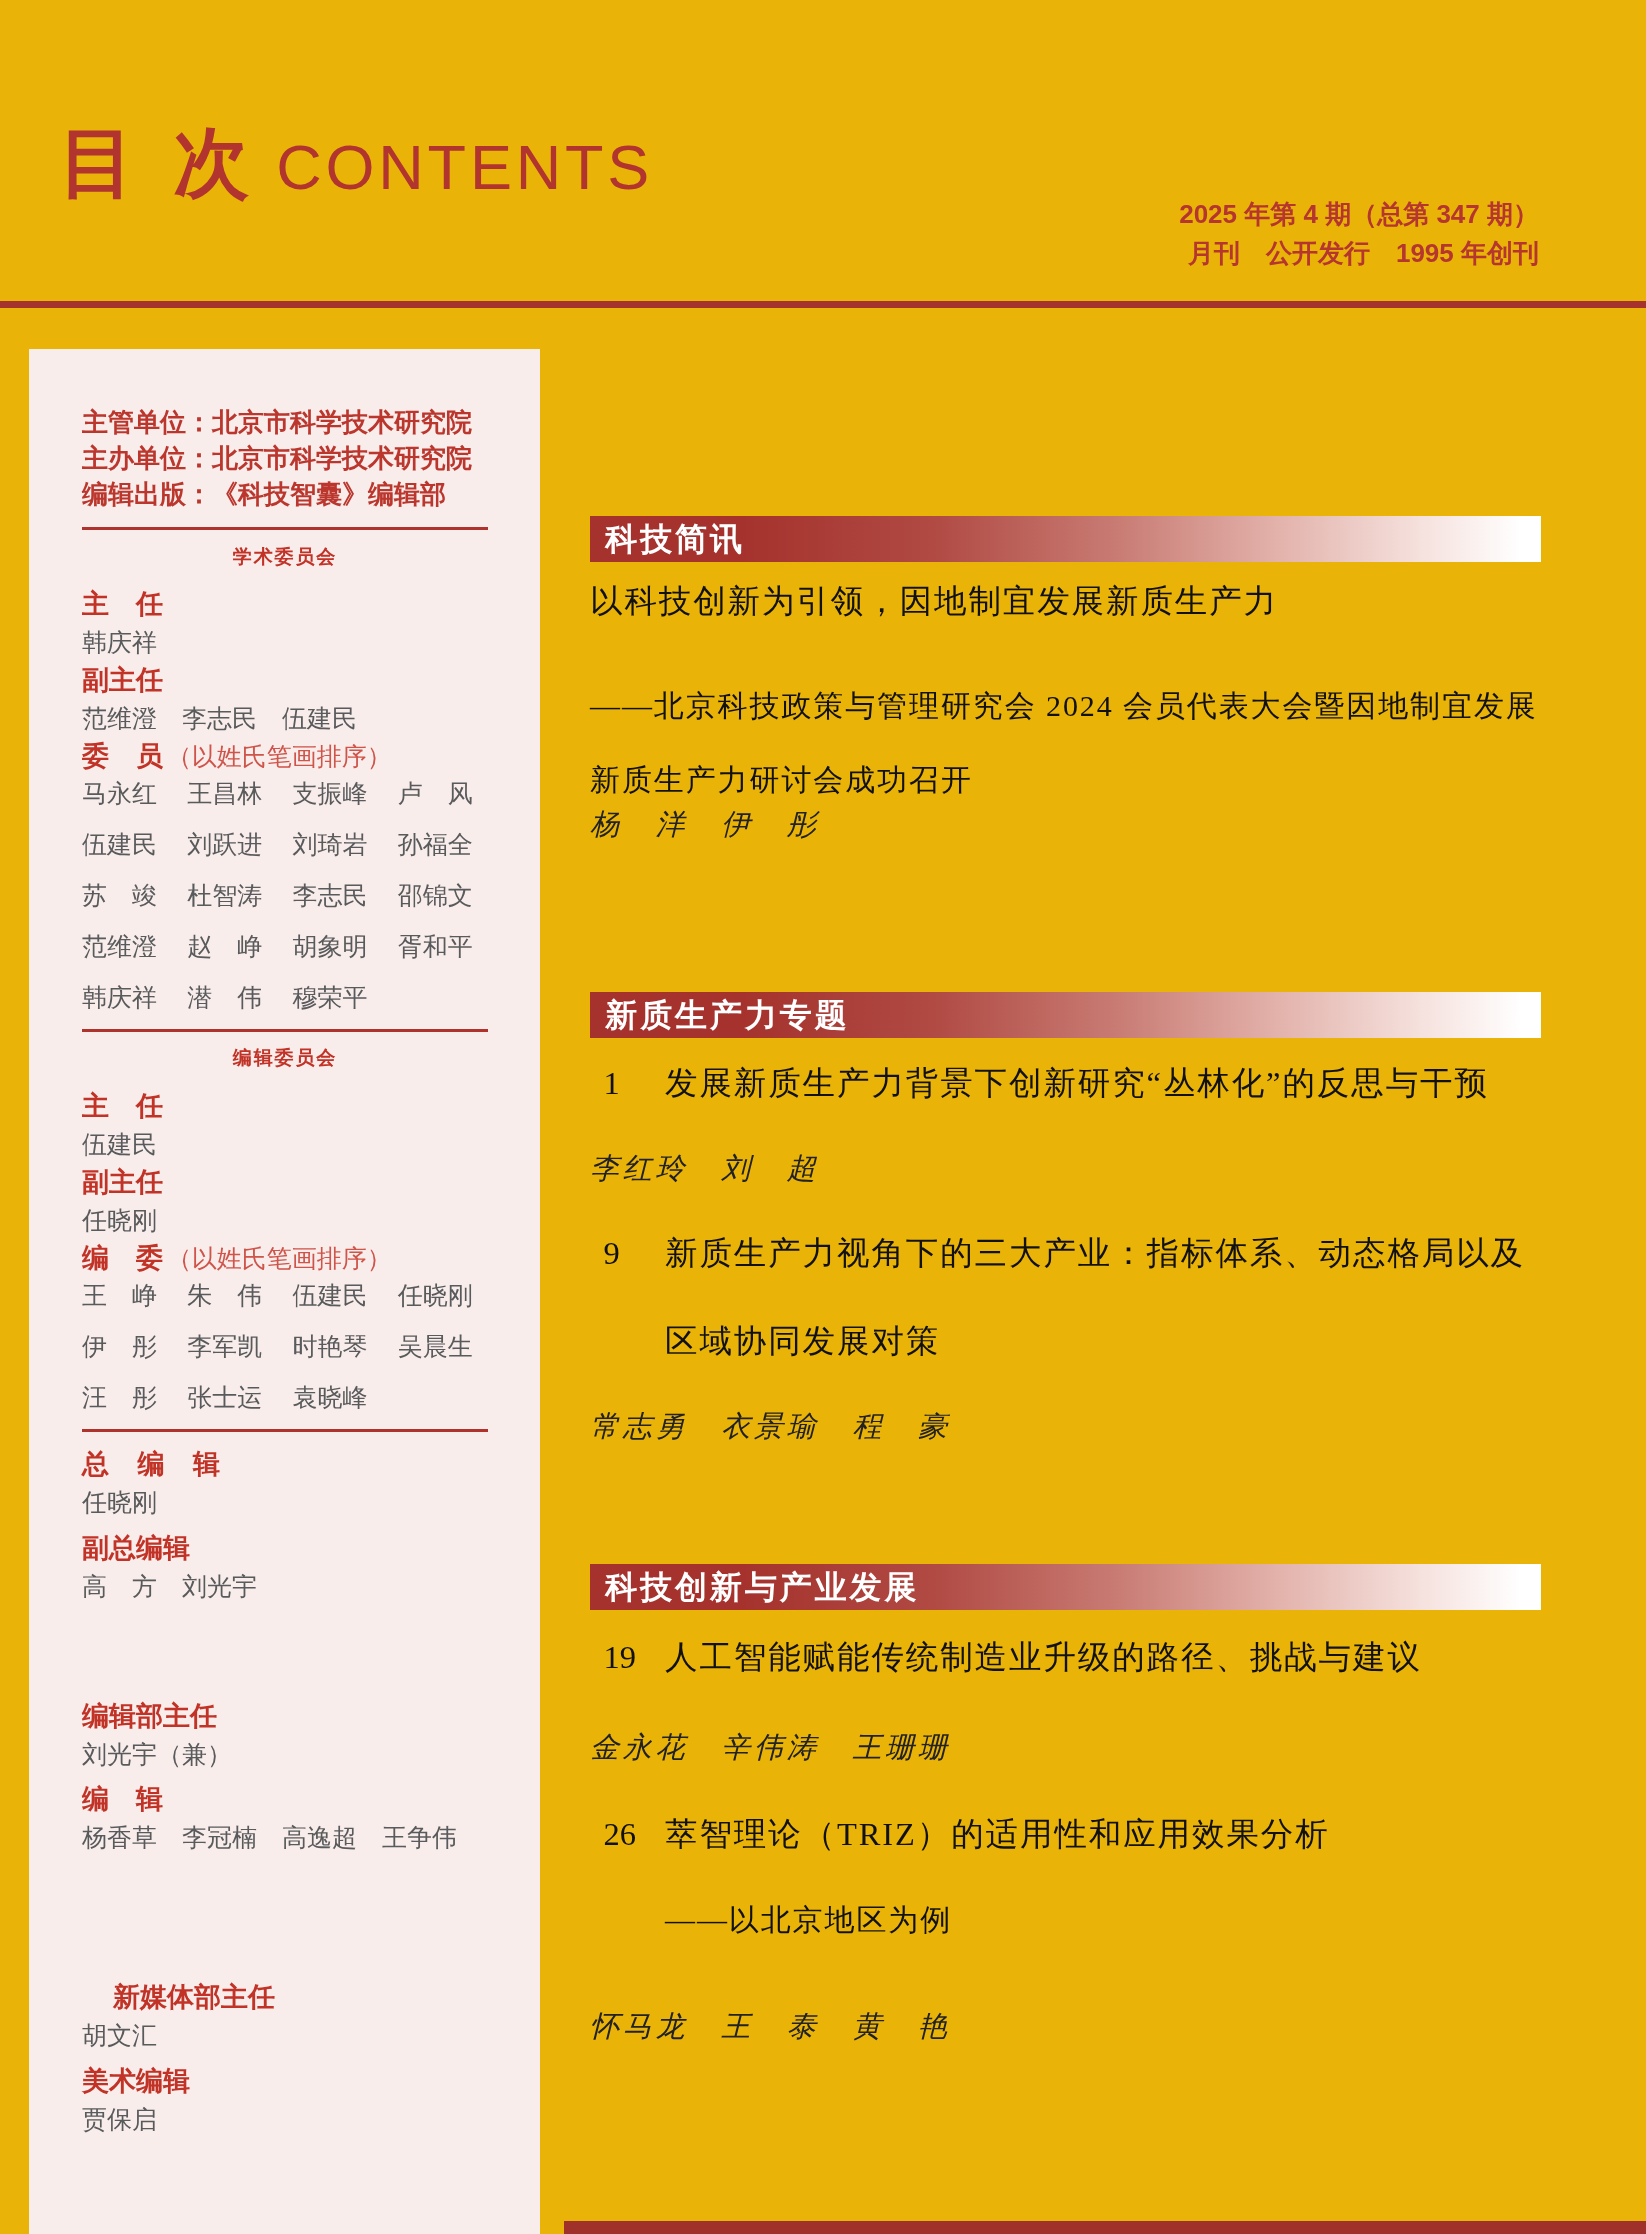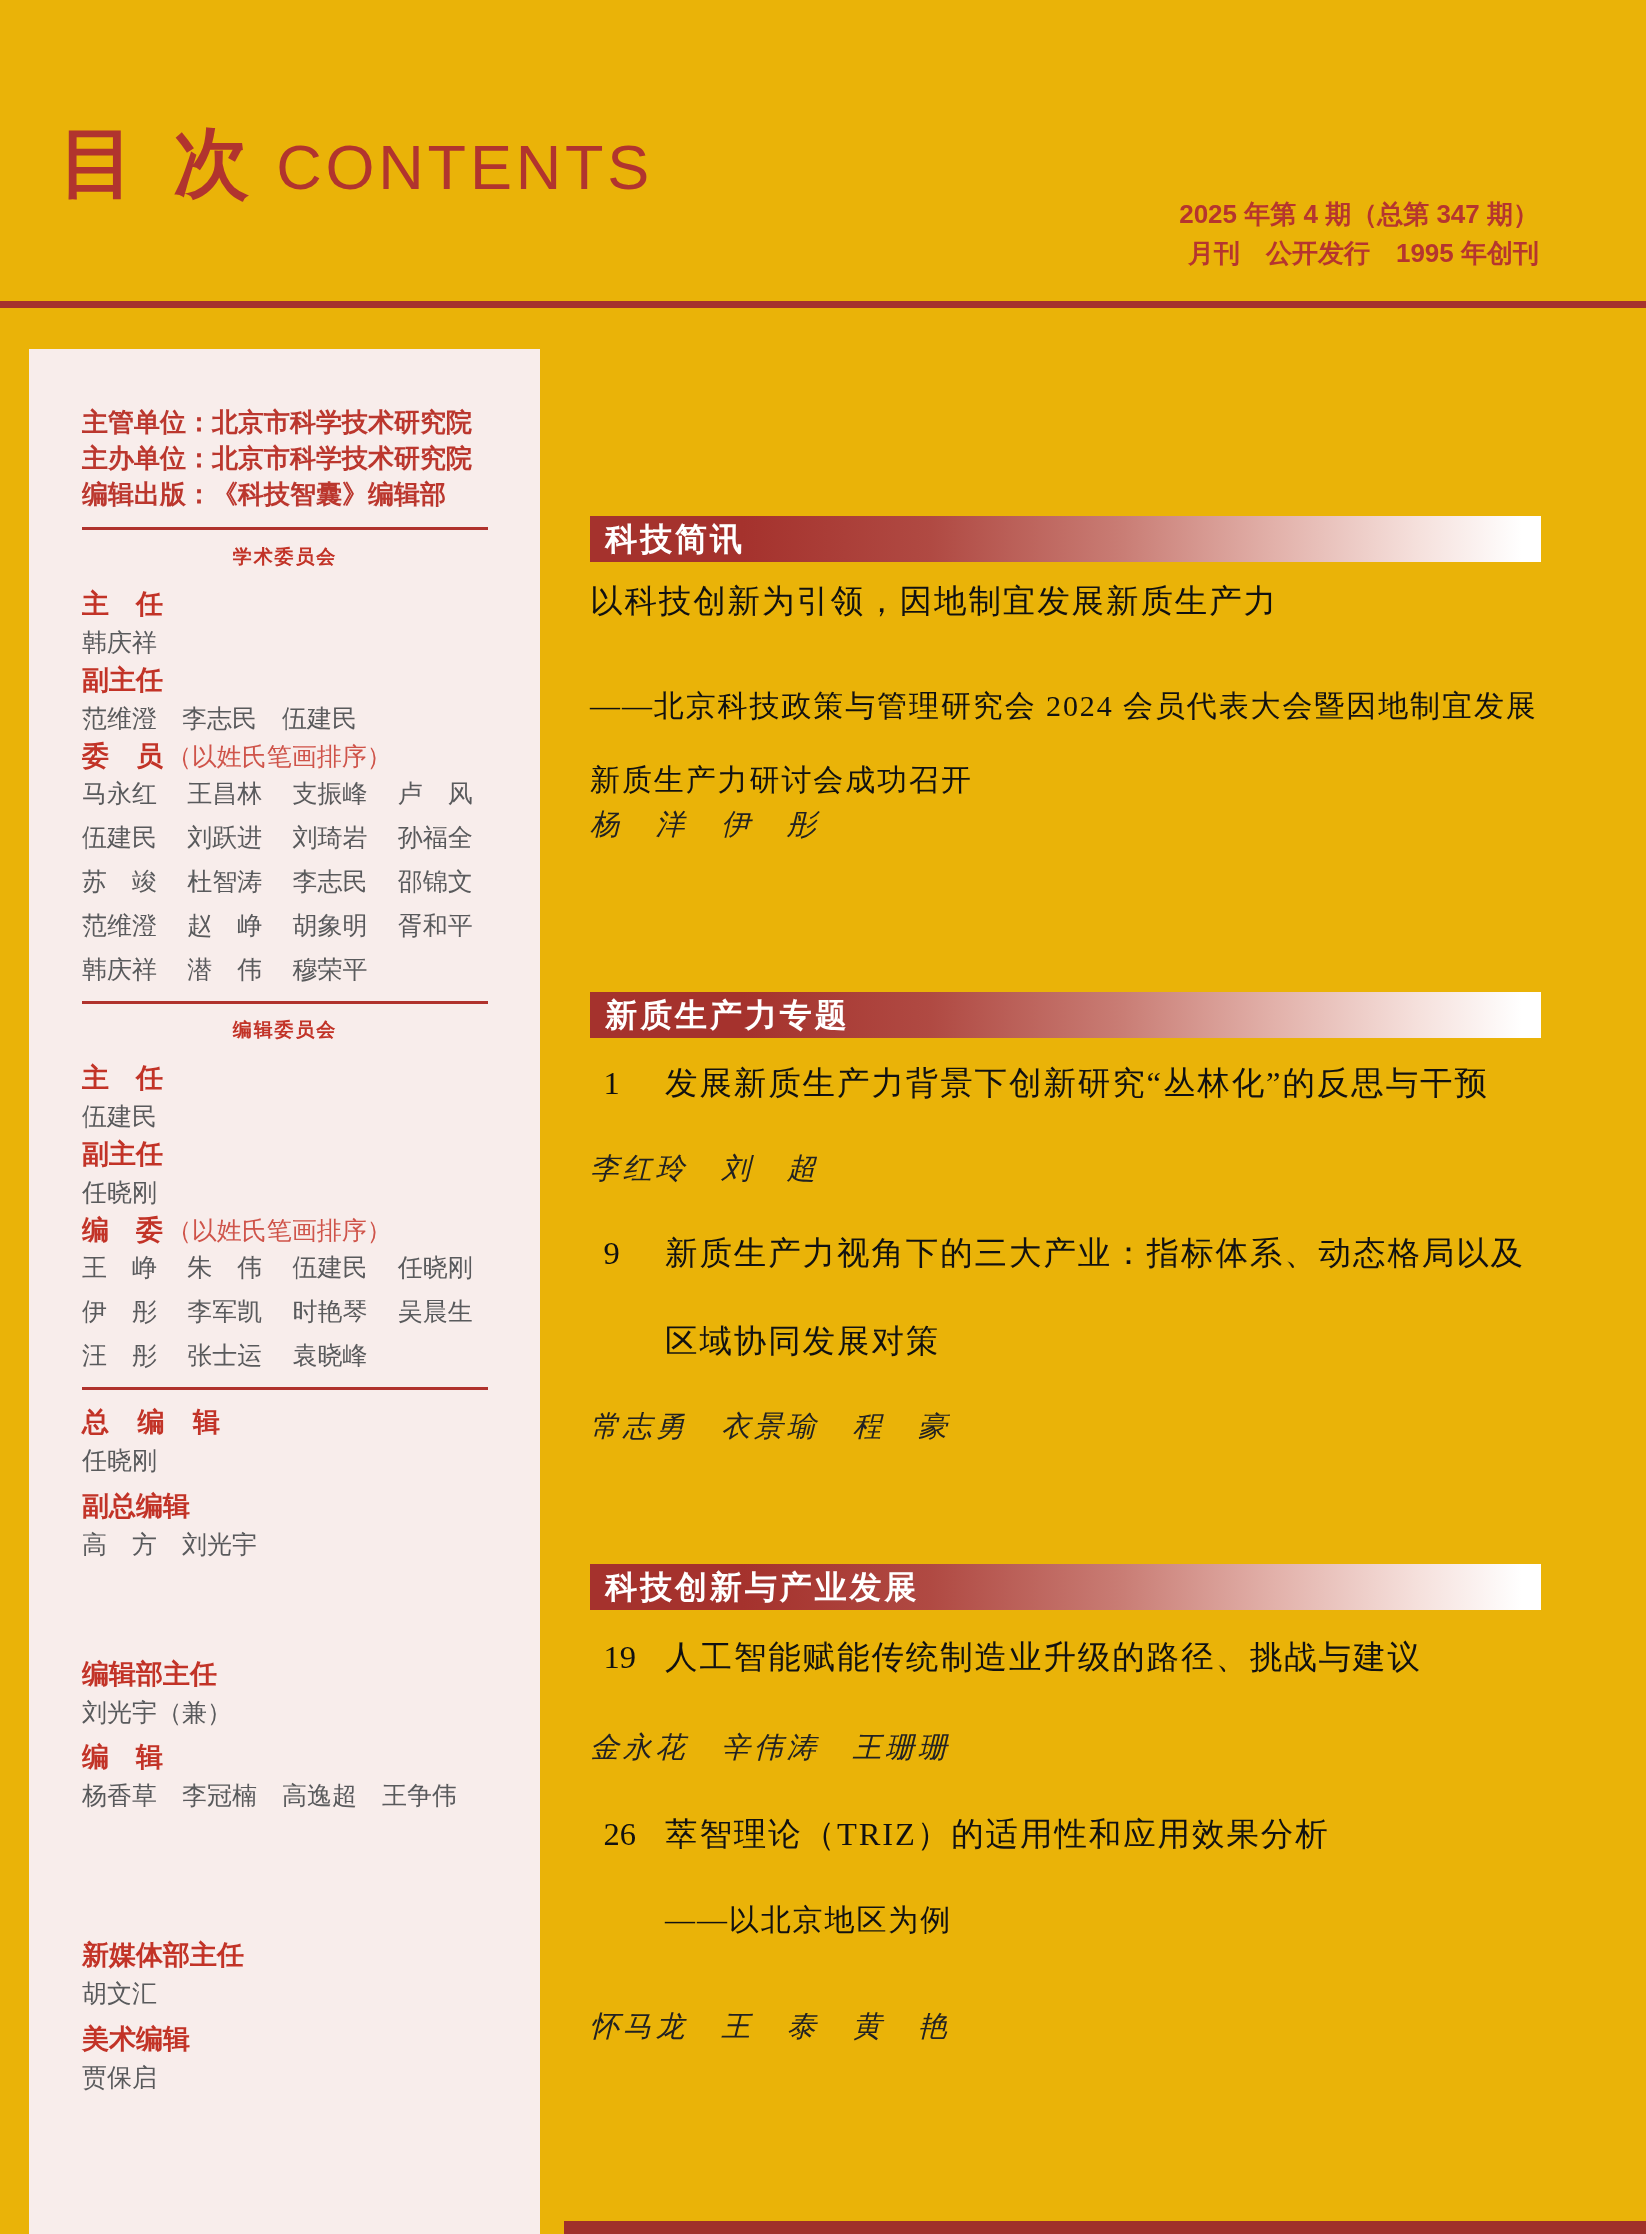--- a/index.html
+++ b/index.html
@@ -38,25 +38,25 @@
     width:406px; text-align:center; color:#c23327; font-size:19px; font-weight:bold;
     margin:3.8px 0 15.3px 0; letter-spacing:1.9px;
   }
   .side-label {
     color:#c23327; font-size:27px; font-weight:bold; line-height:38px; word-spacing:21px; white-space:nowrap;
   }
   .side-label .note { font-weight:normal; color:#cf544a; font-size:25px; word-spacing:0; margin-left:3.8px; }
   .name-line { color:#595a5c; font-size:25px; line-height:38px; white-space:nowrap; }
   .name-grid {
     width:421px; display:grid; grid-template-columns:repeat(4,1fr);
-    row-gap:11px; margin:1.9px 0 5.7px 0;
+    row-gap:18px; margin:1.9px 0 5.7px 0;
   }
   .name-grid span { color:#595a5c; font-size:25px; white-space:nowrap; }
   .gap-lg { margin-top:92px; }
-  .gap-xl { margin-top:122px; }
+  .gap-xl { margin-top:122px;margin-left:31px; }
   .mt-sm { margin-top:7.6px; }
 
   
   .banner {
     position:absolute; left:590px; width:951px; height:46px;
     background:linear-gradient(90deg,#a5322d 0%,#a5322d 16%,#b04a43 36%,#c97d75 56%,#e2b1aa 72%,#f5e0dc 87%,#ffffff 98%);
     color:#ffffff; font-size:32px; font-weight:bold; letter-spacing:2.9px;
     line-height:46px; padding-left:15.3px; box-sizing:border-box; white-space:nowrap;
   }
   .art-title, .art-row, .art-sub, .authors {

